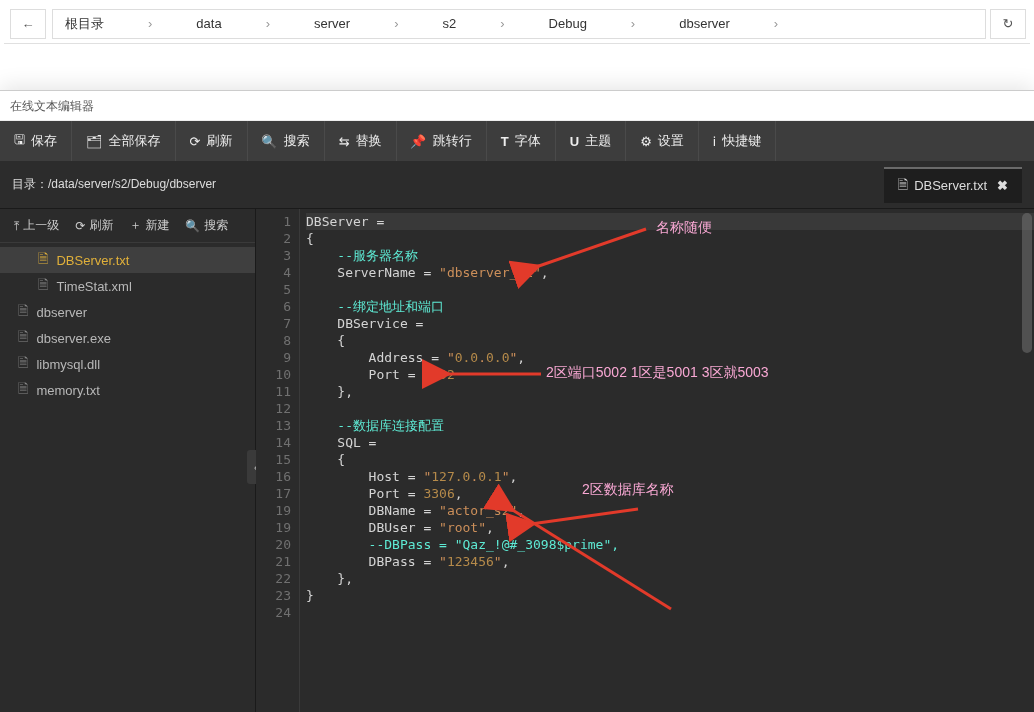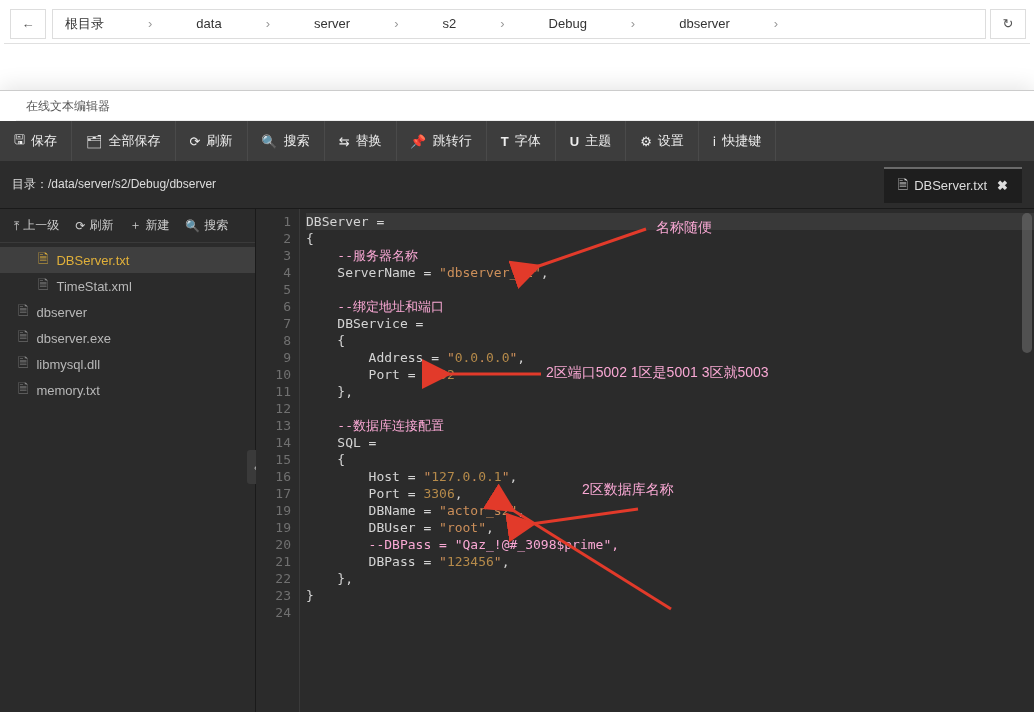--- a/index.html
+++ b/index.html
@@ -10,21 +10,21 @@
 .bc-btn { width: 36px; height: 30px; display: flex; align-items: center; justify-content: center; border: 1px solid #ddd; margin: 0 2px; cursor: pointer; color: #555; }
 .bc-path { flex: 1; height: 30px; border: 1px solid #ddd; display: flex; align-items: center; padding: 0 8px; margin: 0 4px; gap: 36px; }
 .bc-seg { color: #333; padding: 0 4px; cursor: pointer; }
 .bc-sep { color: #999; padding: 0 4px; }
 .bc-refresh { width: 36px; height: 30px; border: 1px solid #ddd; display: flex; align-items: center; justify-content: center; cursor: pointer; color: #555; }
 
 .gap { height: 30px; }
 
 
 .editor-window { position: absolute; left: 0; right: 0; top: 90px; bottom: 0; background: #fff; border-top: 1px solid #ccc; box-shadow: 0 -4px 20px rgba(0,0,0,0.1); }
-.editor-titlebar { height: 30px; line-height: 30px; padding: 0 10px; font-size: 12px; color: #555; background: #fff; border-bottom: 1px solid #eee; margin-left: 16px; }
+.editor-titlebar { height: 30px; line-height: 30px; padding: 0 10px; font-size: 12px; color: #555; background: #fff; border-bottom: 1px solid #eee; }
 
 
 .toolbar { height: 40px; background: #3d3d3d; display: flex; align-items: stretch; color: #fff; }
 .tb-btn { display: flex; align-items: center; padding: 0 14px; cursor: pointer; color: #eee; border-right: 1px solid #4a4a4a; font-size: 13px; white-space: nowrap; }
 .tb-btn .ic { margin-right: 6px; font-size: 13px; }
 
 
 .pathline { height: 48px; background: #2c2c2c; color: #ddd; display: flex; align-items: center; padding: 0 12px; font-size: 12px; border-bottom: 1px solid #1a1a1a; }
 .tab { margin-left: auto; background: #1e1e1e; height: 36px; display: flex; align-items: center; padding: 0 14px; color: #ddd; border-top: 2px solid #6a6a6a; font-size: 13px; }
 .tab .ic { margin-right: 6px; }
@@ -46,21 +46,21 @@
 .ft-item.active .ic { color: #e0b03a; }
 .collapse-h { position: absolute; right: -10px; top: 50%; transform: translateY(-50%); width: 18px; height: 34px; background: #3a3a3a; color: #aaa; display: flex; align-items: center; justify-content: center; border-radius: 3px; cursor: pointer; font-size: 14px; }
 
 
 .code-area { flex: 1; display: flex; background: #2b2b2b; font-family: Consolas, Monaco, monospace; font-size: 13px; line-height: 17px; position: relative; overflow: hidden; }
 .gutter { width: 44px; background: #2b2b2b; color: #707070; text-align: right; padding: 4px 8px 4px 4px; border-right: 1px solid #3a3a3a; user-select: none; }
 .gutter .ln { height: 17px; }
 .code-text { flex: 1; padding: 4px 0 4px 6px; color: #ccc; white-space: pre; position: relative; }
 .code-line { height: 17px; position: relative; }
 .code-line.active-line { background: rgba(80,80,80,0.4); }
-.cm { color: #f9a8d4; }
+.cm { color: #5eead4; }
 .str { color: #cc8f5a; }
 .num { color: #b58a4a; }
 .id { color: #d4d4d4; }
 
 
 .vscroll { position: absolute; right: 2px; top: 4px; bottom: 4px; width: 10px; }
 .vthumb { position: absolute; left: 0; right: 0; top: 0; height: 140px; background: rgba(120,120,120,0.5); border-radius: 5px; }
 
 
 .anno-svg { position: absolute; left: 0; top: 0; pointer-events: none; }

